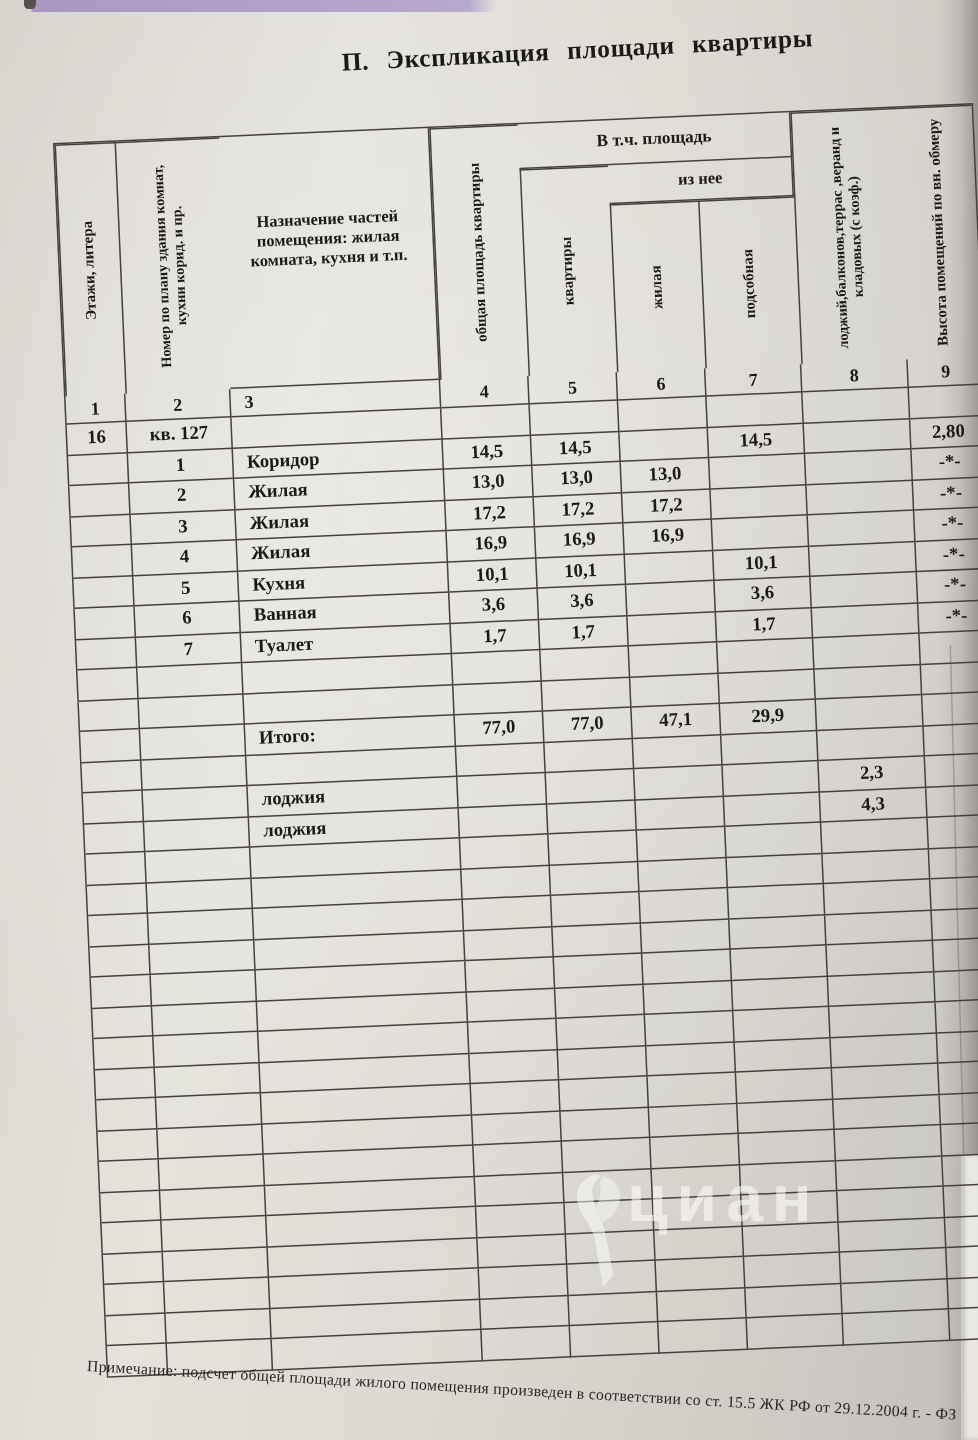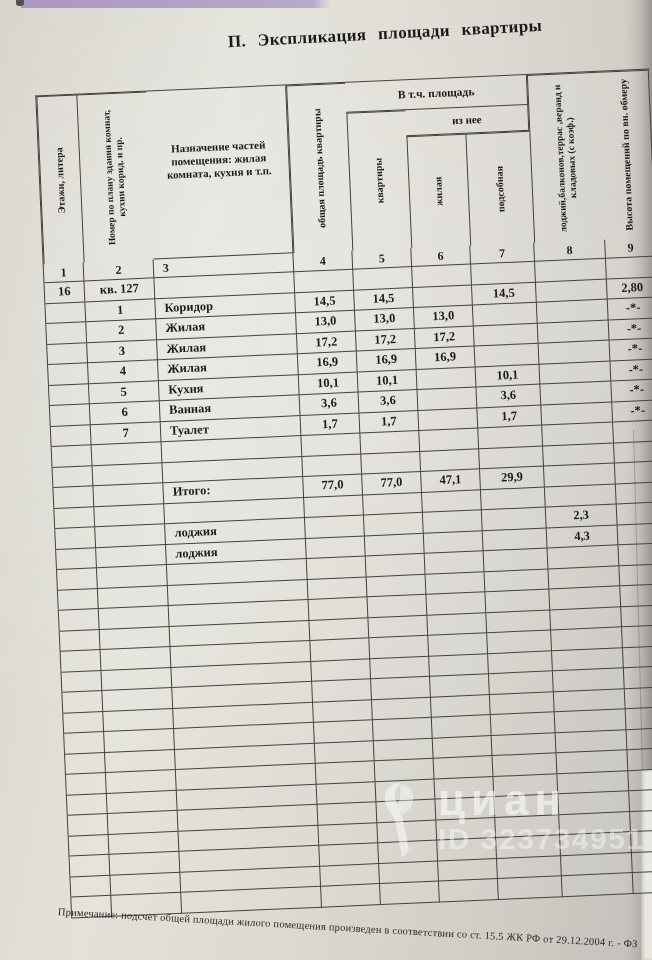--- a/index.html
+++ b/index.html
@@ -61,21 +61,21 @@
   .cell.c2{justify-content:flex-start;padding-left:9px;}
   .cell.c8{border-right:none;}
 
   .note{position:absolute;left:58px;top:906px;width:600px;
     font-size:10.5px;font-weight:400;letter-spacing:0.2px;color:#2a2724;
     transform:rotate(3.2deg);transform-origin:0 50%;white-space:nowrap;}
 
   
   .watermark{position:absolute;left:380px;top:778px;display:flex;align-items:flex-start;pointer-events:none;}
   .wm-pin{width:38px;height:78px;margin-top:4px;opacity:0.55;}
-  .wm-text{margin-left:20px;font-family:"Liberation Sans",sans-serif;font-weight:700;color:rgba(255,255,255,0.55);}
+  .wm-text{margin-left:0;font-family:"Liberation Sans",sans-serif;font-weight:700;color:rgba(255,255,255,0.55);}
   .wm-brand{font-size:44px;letter-spacing:6px;line-height:1.0;}
   .wm-id{font-size:30px;letter-spacing:1.5px;line-height:1.0;margin-top:2px;color:rgba(255,255,255,0.42);}
 </style>
 </head>
 <body>
 
 <div class="purple-bar"></div>
 <div class="dark-notch"></div>
 <div class="page-edge"></div>
 <div class="fold-line"></div>
@@ -459,15 +459,14 @@
 
 <div class="note">Примечание: подсчет общей площади жилого помещения произведен в соответствии со ст. 15.5 ЖК РФ от 29.12.2004 г. - ФЗ</div>
 
 <div class="watermark">
   <svg class="wm-pin" viewBox="0 0 38 78" xmlns="http://www.w3.org/2000/svg">
     <path fill="rgba(255,255,255,0.9)" d="M17 1 C8 3 3 11 5 20 C7 28 13 33 16 42 L22 76 L29 68 L23 38 C20 28 16 22 15 15 C14 9 17 4 21 2 Z"></path>
     <path fill="rgba(255,255,255,0.75)" d="M22 2 C30 4 35 11 33 19 C32 26 27 30 22 33 L17 24 C20 19 21 12 20 7 C20 5 21 3 22 2 Z"></path>
   </svg>
   <div class="wm-text">
     <div class="wm-brand">циан</div>
-    <div class="wm-id">ID 323734951</div>
   </div>
 </div>
 
 </body></html>

